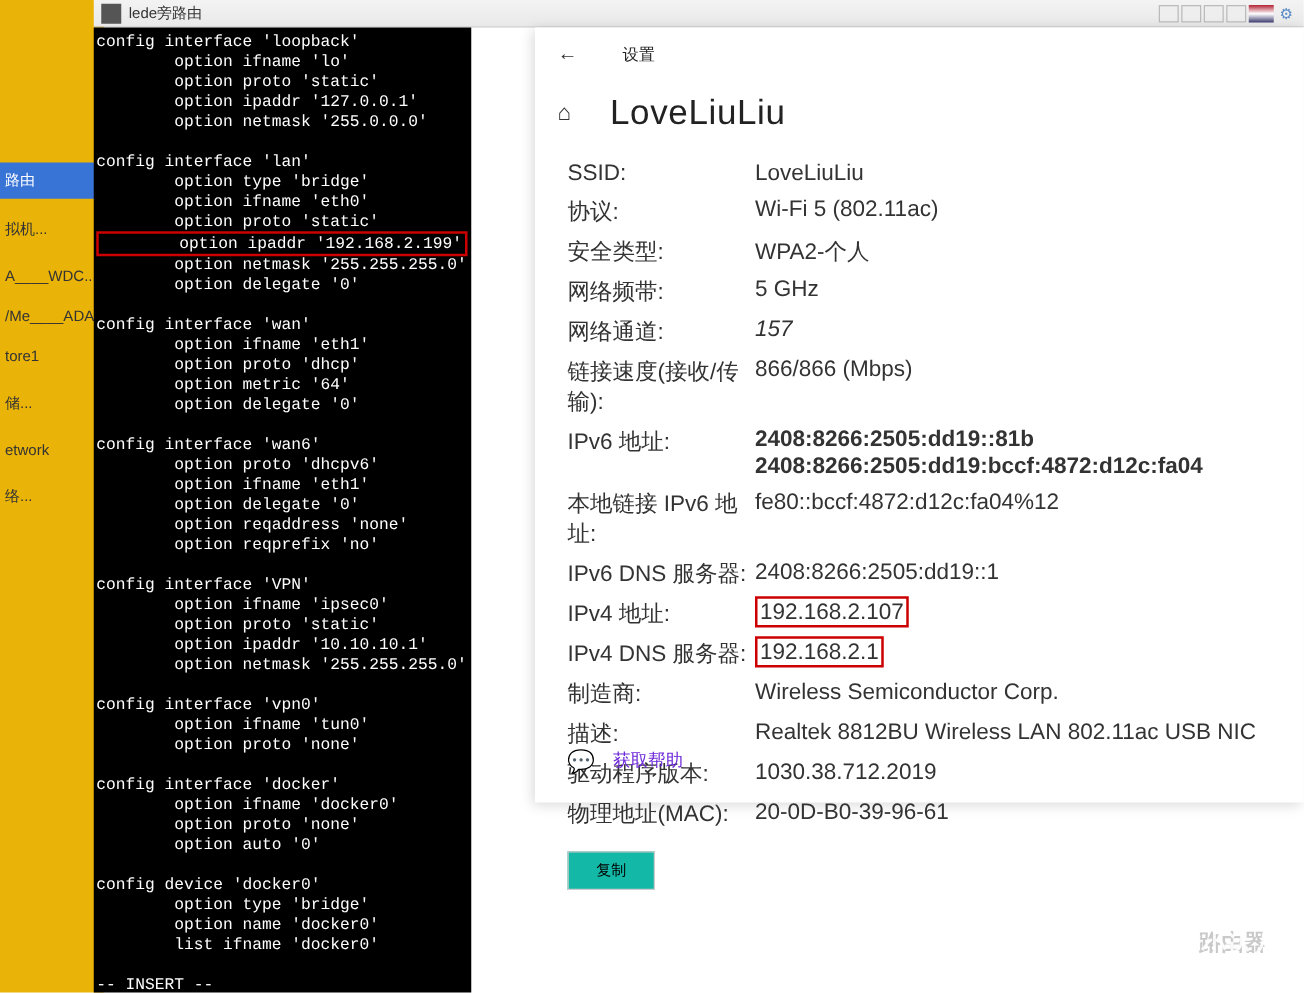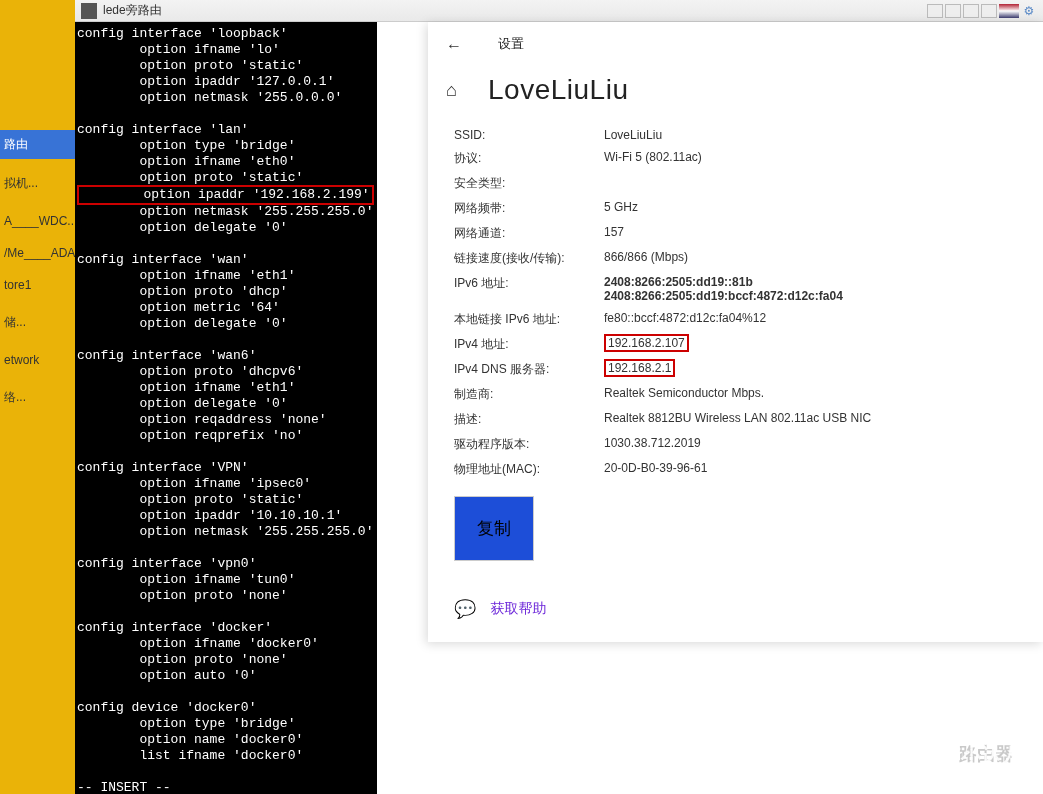--- a/index.html
+++ b/index.html
@@ -25,27 +25,27 @@
   .panel { position:absolute; left:428px; top:22px; width:615px; height:620px; background:#fff; box-shadow:-2px 2px 10px rgba(0,0,0,.15); }
 
   .panel-header { height:44px; display:flex; align-items:center; padding:0 18px; }
   .panel-header .back { font-size:16px; color:#333; cursor:pointer; width:20px; }
   .panel-header .title { margin-left:32px; font-size:13px; color:#222; }
 
   .panel-title-row { display:flex; align-items:center; padding:8px 18px 18px 18px; }
   .panel-title-row .home { font-size:18px; width:28px; color:#333; }
   .panel-title-row h1 { font-size:28px; font-weight:300; color:#222; margin-left:14px; letter-spacing:.5px; }
 
-  .info { padding:0 26px; font-size:12px; color:#333; }
+  .info { padding:0 26px; font-size:18px; color:#333; }
   .info .row { display:flex; padding:4px 0; }
   .info .label { width:150px; color:#333; }
   .info .value { flex:1; color:#333; }
   .info .box { border:2px solid #c00; padding:0 2px; margin:-2px 0; display:inline-block; }
 
-  .copy-btn { display:inline-block; margin:14px 0 0 26px; padding:20px 22px; background:#1d4ed8; border:1px solid #ccc; font-size:17px; cursor:pointer; }
+  .copy-btn { display:inline-block; margin:14px 0 0 26px; padding:6px 22px; background:#14b8a6; border:1px solid #ccc; font-size:12px; cursor:pointer; }
 
   .help-row { position:absolute; bottom:22px; left:26px; display:flex; align-items:center; gap:14px; }
   .help-row .help-icon { font-size:18px; color:#555; }
   .help-row .help-link { color:#6d28d9; font-size:14px; cursor:pointer; }
 
   .watermark { position:absolute; right:22px; bottom:22px; display:flex; align-items:center; gap:0; color:rgba(255,255,255,.9); font-size:20px; font-weight:bold; text-shadow:0 0 4px #000; mix-blend-mode:screen; }
   .watermark .circle { width:34px; height:34px; border-radius:50%; background:#fff; color:#000; display:flex; align-items:center; justify-content:center; font-size:18px; font-weight:bold; }
   .watermark .sub { position:absolute; right:0; bottom:-14px; font-size:10px; font-weight:normal; color:#ccc; text-shadow:none; }
   .router-wm { position:absolute; right:30px; bottom:28px; color:#888; font-size:18px; font-weight:bold; opacity:.45; }
 </style>
@@ -146,53 +146,58 @@
       <div class="row">
         <div class="label">SSID:</div>
         <div class="value" style="white-space: pre-line;">LoveLiuLiu</div>
       </div>
       <div class="row">
         <div class="label">协议:</div>
         <div class="value" style="white-space: pre-line;">Wi-Fi 5 (802.11ac)</div>
       </div>
       <div class="row">
         <div class="label">安全类型:</div>
+        <div class="value" style="white-space: pre-line;">WPA2-个人</div>
       </div>
       <div class="row">
         <div class="label">网络频带:</div>
         <div class="value" style="white-space: pre-line;">5 GHz</div>
       </div>
       <div class="row">
         <div class="label">网络通道:</div>
-        <div class="value" style="white-space: pre-line;">157</div>
+        <div class="value" style="white-space: pre-line; font-style: italic;">157</div>
       </div>
       <div class="row">
         <div class="label">链接速度(接收/传输):</div>
         <div class="value" style="white-space: pre-line;">866/866 (Mbps)</div>
       </div>
       <div class="row">
         <div class="label">IPv6 地址:</div>
         <div class="value" style="white-space: pre-line; font-weight: bold;">2408:8266:2505:dd19::81b
 2408:8266:2505:dd19:bccf:4872:d12c:fa04</div>
       </div>
       <div class="row">
         <div class="label">本地链接 IPv6 地址:</div>
         <div class="value" style="white-space: pre-line;">fe80::bccf:4872:d12c:fa04%12</div>
       </div>
       <div class="row">
+        <div class="label">IPv6 DNS 服务器:</div>
+        <div class="value" style="white-space: pre-line;">2408:8266:2505:dd19::1</div>
+      </div>
+      <div class="row">
         <div class="label">IPv4 地址:</div>
         <div class="value"><span class="box">192.168.2.107</span></div>
       </div>
       <div class="row">
         <div class="label">IPv4 DNS 服务器:</div>
         <div class="value"><span class="box">192.168.2.1</span></div>
       </div>
       <div class="row">
         <div class="label">制造商:</div>
-        <div class="value" style="white-space: pre-line;">Realtek Semiconductor Mbps.</div>
+        <div class="value" style="white-space: pre-line;">Wireless Semiconductor Corp.</div>
       </div>
       <div class="row">
         <div class="label">描述:</div>
         <div class="value" style="white-space: pre-line;">Realtek 8812BU Wireless LAN 802.11ac USB NIC</div>
       </div>
       <div class="row">
         <div class="label">驱动程序版本:</div>
         <div class="value" style="white-space: pre-line;">1030.38.712.2019</div>
       </div>
       <div class="row">

